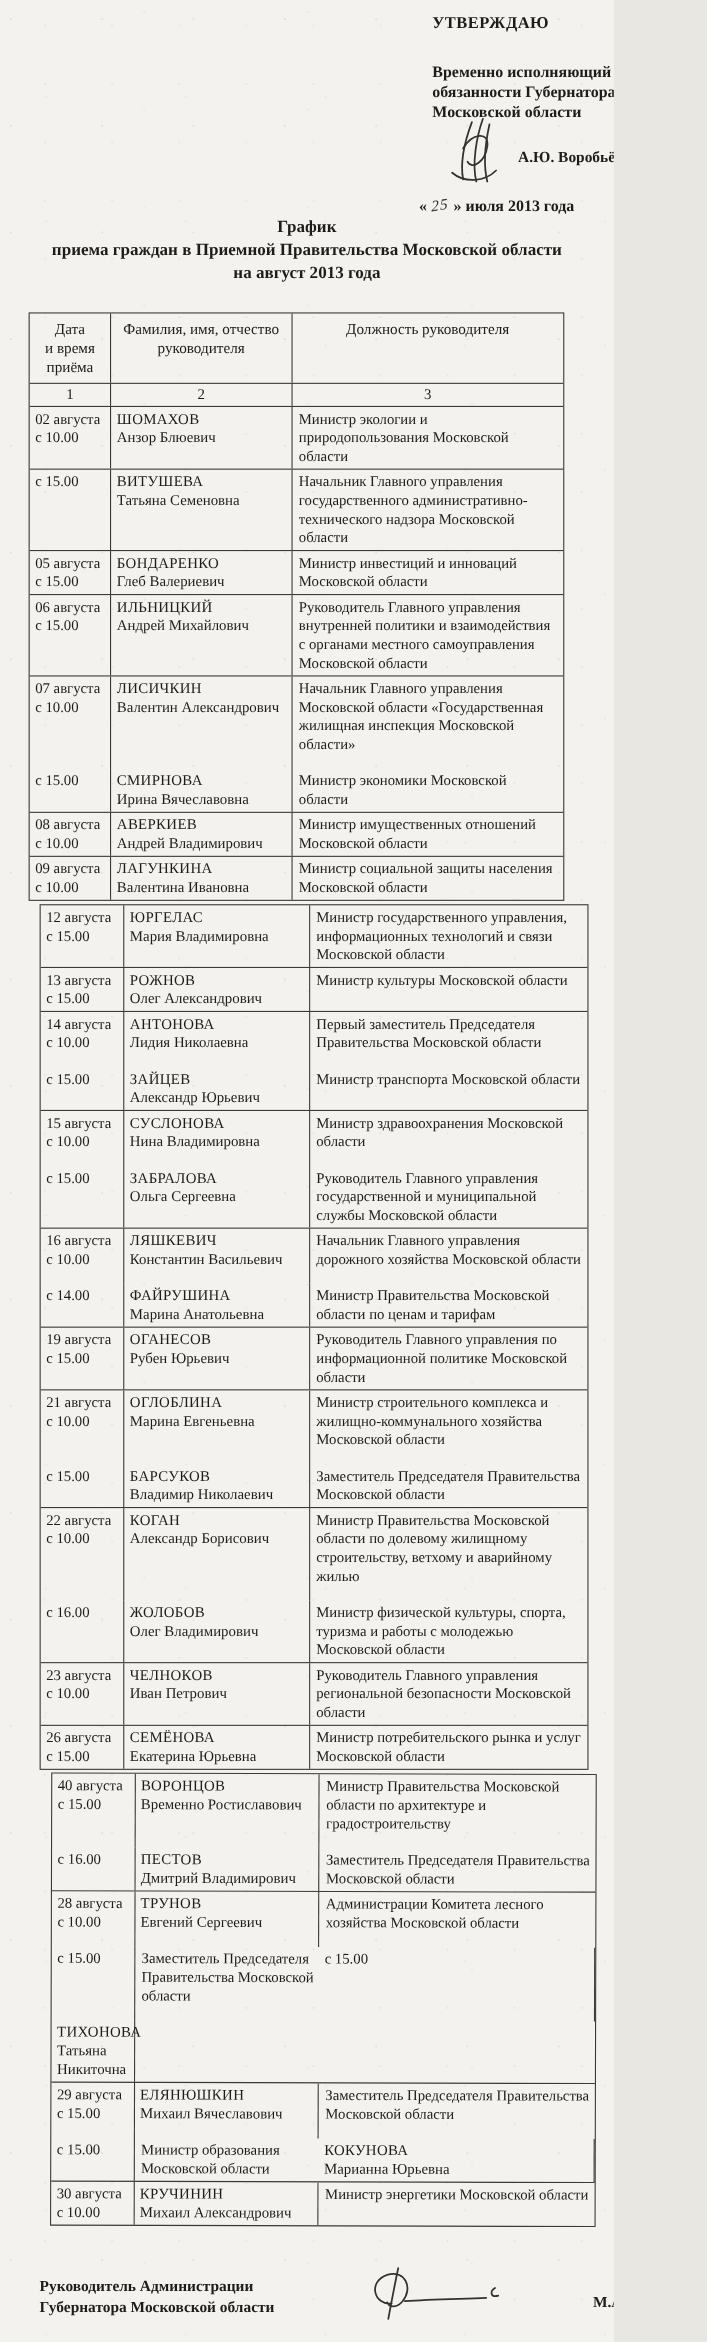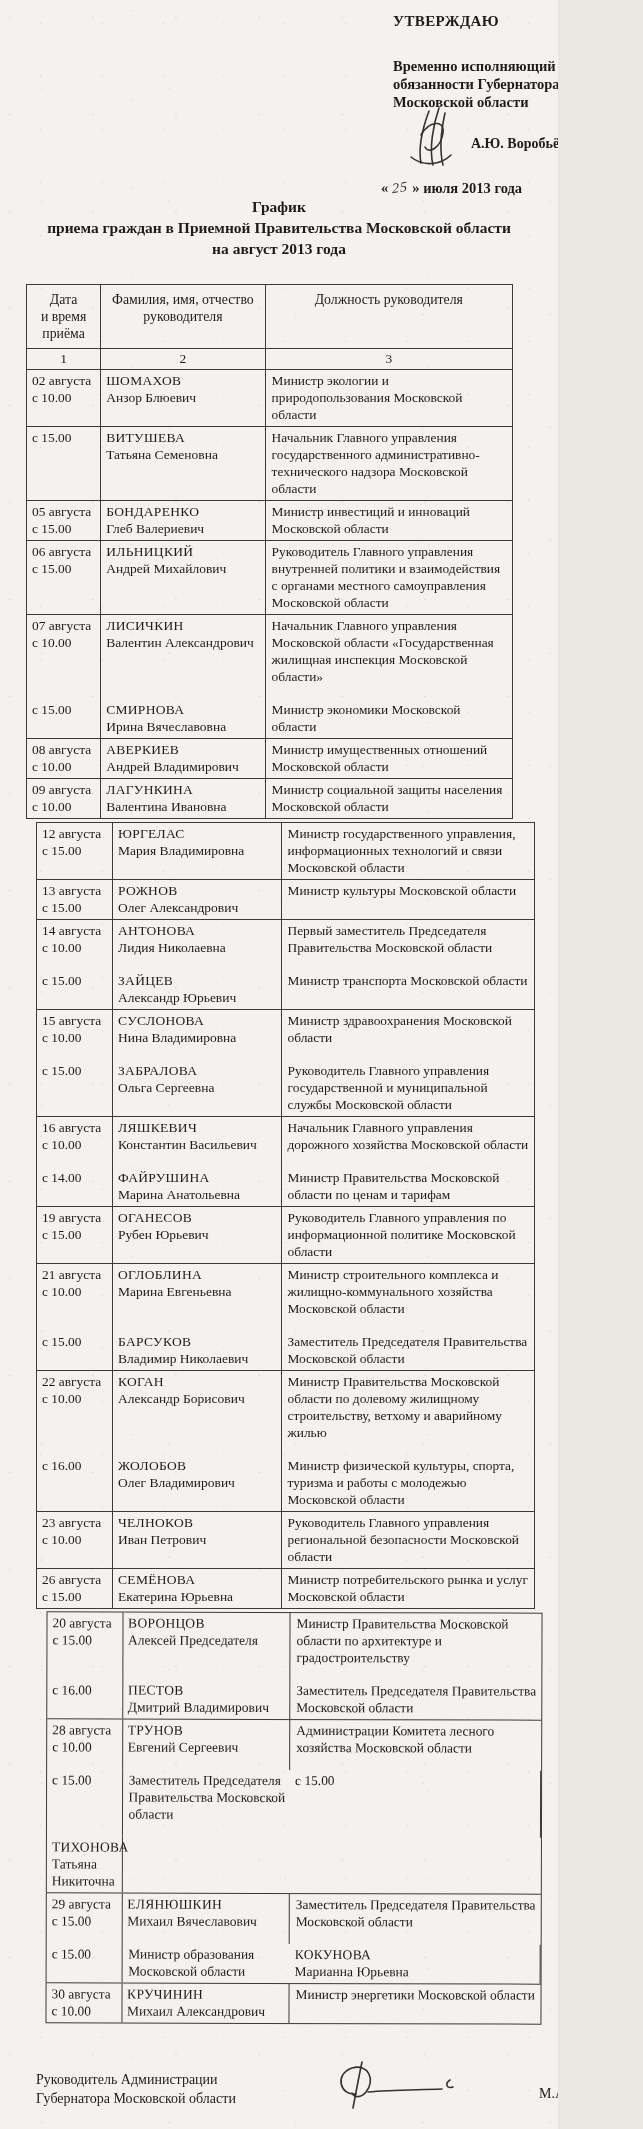--- a/index.html
+++ b/index.html
@@ -51,21 +51,21 @@
   .cell{padding:2px 5px 3px; font-size:13.5px; line-height:17px; box-sizing:border-box;}
   .c1,.c2{border-right:1.3px solid var(--border);}
   .c3{font-size:13.4px; padding:2px 4px 3px 6px;}
   .gap{padding-bottom:14px;}
   .date,.time{white-space:nowrap; font-size:13.4px;}
   .surname{letter-spacing:.3px;}
   .th{text-align:center; white-space:pre-line; padding:6px 4px; line-height:17px; font-size:13.8px;}
   .tn{text-align:center; padding:1px 4px 2px; line-height:17px;}
 
   
-  .footer{position:relative; margin:46px 0 0 36px; font-size:14px; line-height:19px; height:58px;}
+  .footer{position:relative; margin:46px 0 0 36px; font-size:14px; line-height:19px; height:58px;font-weight:bold;}
   .foot-left{width:230px;}
   .footer svg{position:absolute; left:290px; top:-10px;}
   .foot-name{position:absolute; left:503px; top:14px; white-space:nowrap;}
   .foot-date{margin:10px 0 0 36px; font-size:14px; white-space:nowrap;}
   svg path{fill:none; stroke:#35322d; stroke-width:1.6; stroke-linecap:round;}
 </style>
 </head>
 <body>
 
 <div class="page">
@@ -342,26 +342,26 @@
           <div class="cell c2">
             <div class="surname">СЕМЁНОВА</div>
             <div class="given">Екатерина Юрьевна</div>
           </div>
           <div class="cell c3">Министр потребительского рынка и услуг Московской области</div>
         </div>
       </div>
       <div class="sched-table s3">
         <div class="trow">
           <div class="cell c1 gap">
-            <div class="date">20 августа</div>
+            <div class="date">40 августа</div>
             <div class="time">с 15.00</div>
           </div>
           <div class="cell c2 gap">
             <div class="surname">ВОРОНЦОВ</div>
-            <div class="given">Алексей Председателя</div>
+            <div class="given">Временно Ростиславович</div>
           </div>
           <div class="cell c3 gap">Министр Правительства Московской области по архитектуре и градостроительству</div>
           <div class="cell c1">
             <div class="time">с 16.00</div>
           </div>
           <div class="cell c2">
             <div class="surname">ПЕСТОВ</div>
             <div class="given">Дмитрий Владимирович</div>
           </div>
           <div class="cell c3">Заместитель Председателя Правительства Московской области</div>

